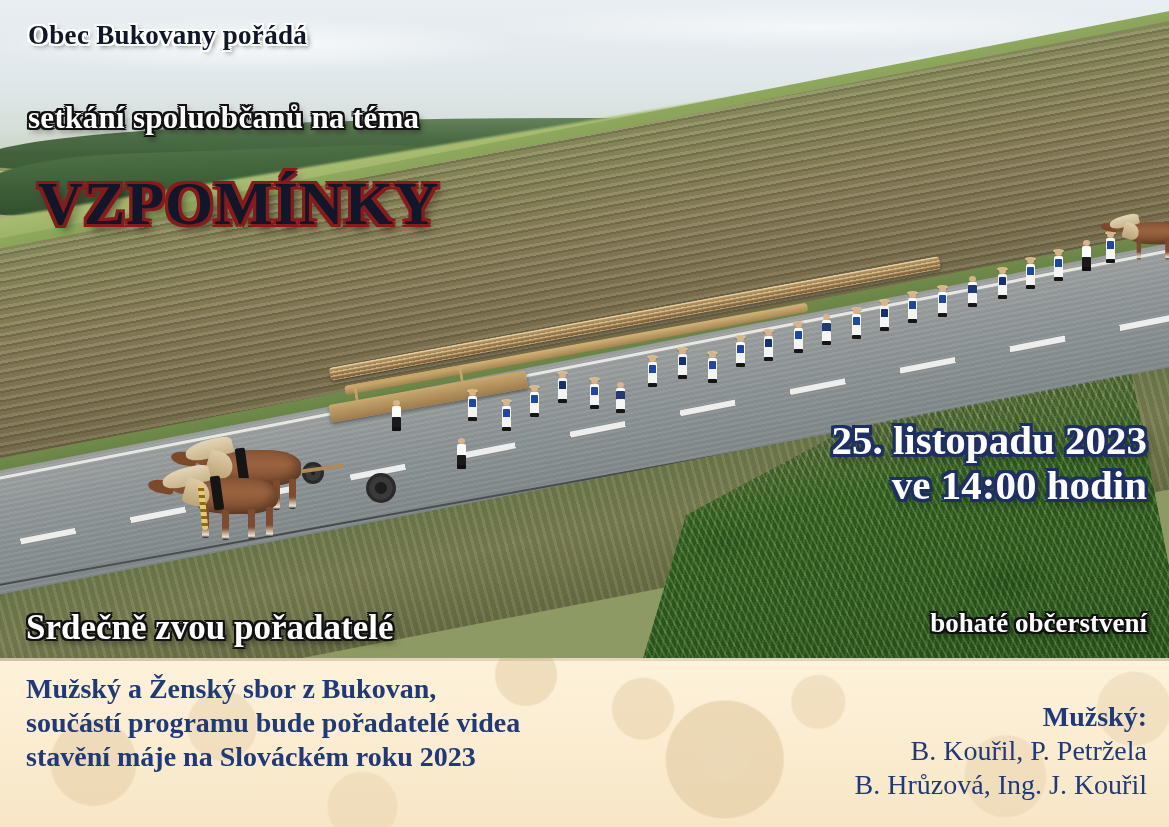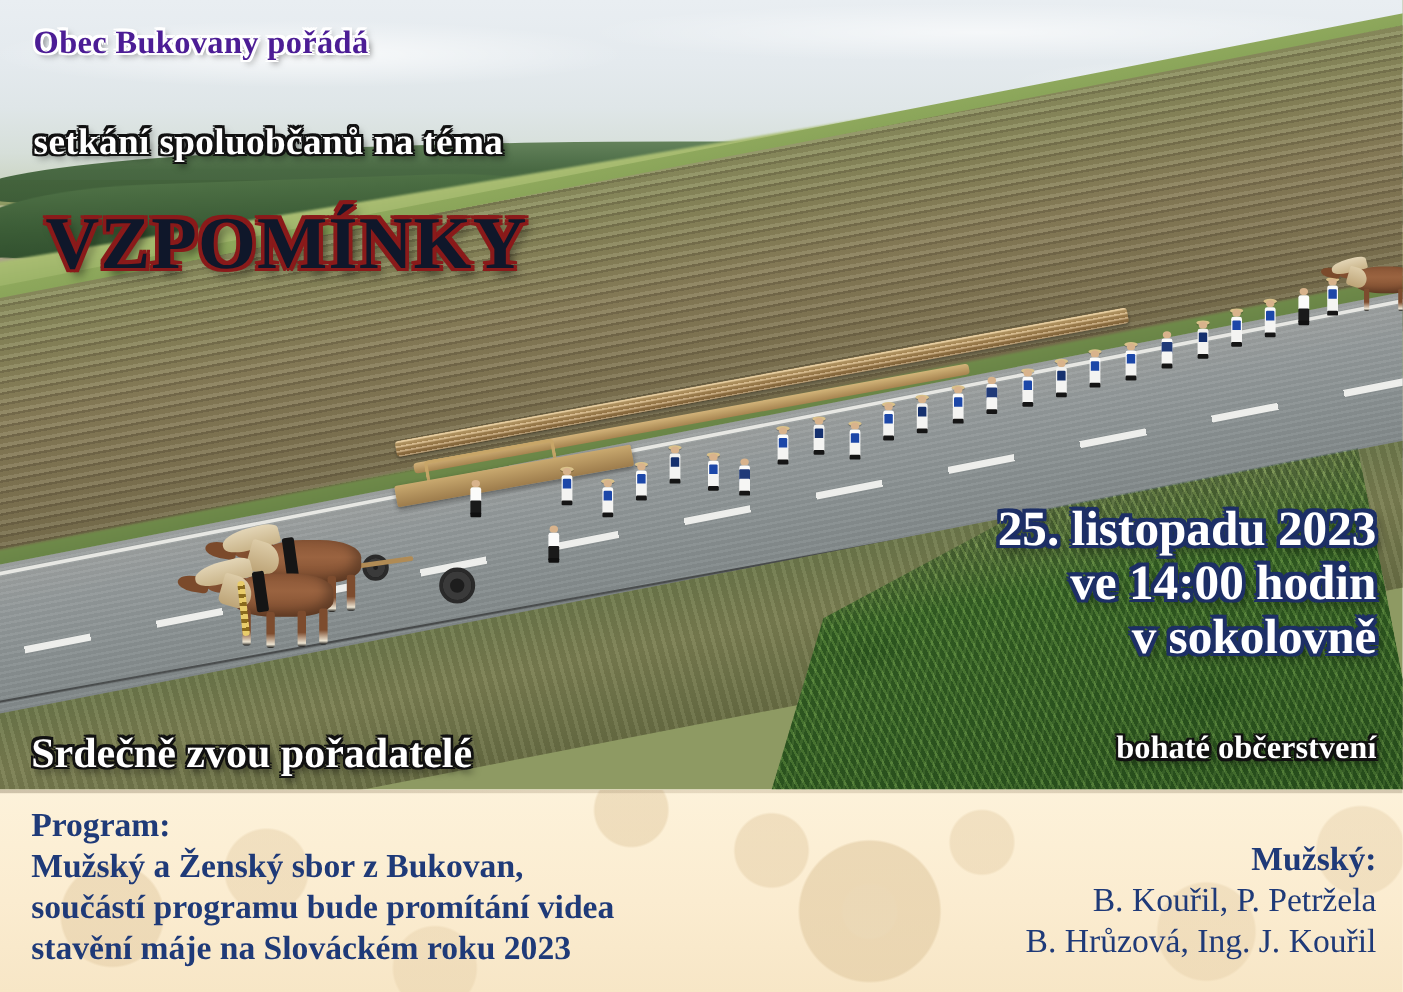--- a/index.html
+++ b/index.html
@@ -333,21 +333,21 @@
   .bells {
     position:absolute; width:6px; height:46px;
     background: repeating-linear-gradient(to bottom, #e8cc6a 0 4px, #8a6b1e 4px 7px);
     border-radius:3px; transform: rotate(-6deg);
   }
 
   
   .t-line { position:absolute; white-space:nowrap; font-weight:bold; }
 
   .outline-white-on-black {
-    color:#4c1d95;
+    color:#0f172a;
     text-shadow:
       2px 0 0 #fff, -2px 0 0 #fff, 0 2px 0 #fff, 0 -2px 0 #fff,
       2px 2px 0 #fff, -2px 2px 0 #fff, 2px -2px 0 #fff, -2px -2px 0 #fff,
       3px 3px 5px rgba(0,0,0,.55);
   }
   .outline-black-on-white {
     color:#ffffff;
     text-shadow:
       2px 0 0 #111, -2px 0 0 #111, 0 2px 0 #111, 0 -2px 0 #111,
       2px 2px 0 #111, -2px 2px 0 #111, 2px -2px 0 #111, -2px -2px 0 #111,
@@ -710,36 +710,34 @@
     <div class="t-line outline-white-on-black" id="headline-org">Obec Bukovany pořádá</div>
 
     <div class="t-line outline-black-on-white" id="headline-sub">setkání spoluobčanů na téma</div>
 
     <div class="t-line outline-maroon" id="title-line-1">VZPOMÍNKY</div>
 
 
     <div class="date-block">
       <div class="outline-navy">25. listopadu 2023</div>
       <div class="outline-navy">ve 14:00 hodin</div>
-      <div class="outline-navy">v sokolovně</div>
     </div>
 
     <div class="t-line outline-black-on-white" id="footer-left">Srdečně zvou pořadatelé</div>
 
     <div class="t-line outline-black-on-white" id="footer-right">bohaté občerstvení</div>
   </div>
 
   <div class="panel">
     <div class="panel-bg"></div>
     <div class="panel-topline"></div>
 
     <div class="panel-left">
-      <div class="prog-title">Program:</div>
       <div class="prog-line">Mužský a Ženský sbor z Bukovan,</div>
-      <div class="prog-line">součástí programu bude promítání videa</div>
+      <div class="prog-line">součástí programu bude pořadatelé videa</div>
       <div class="prog-line">stavění máje na Slováckém roku 2023</div>
     </div>
 
     <div class="panel-right">
       <div class="guest-title">Mužský:</div>
       <div class="guest-line">B. Kouřil, P. Petržela</div>
       <div class="guest-line">B. Hrůzová, Ing. J. Kouřil</div>
     </div>
   </div>
 

